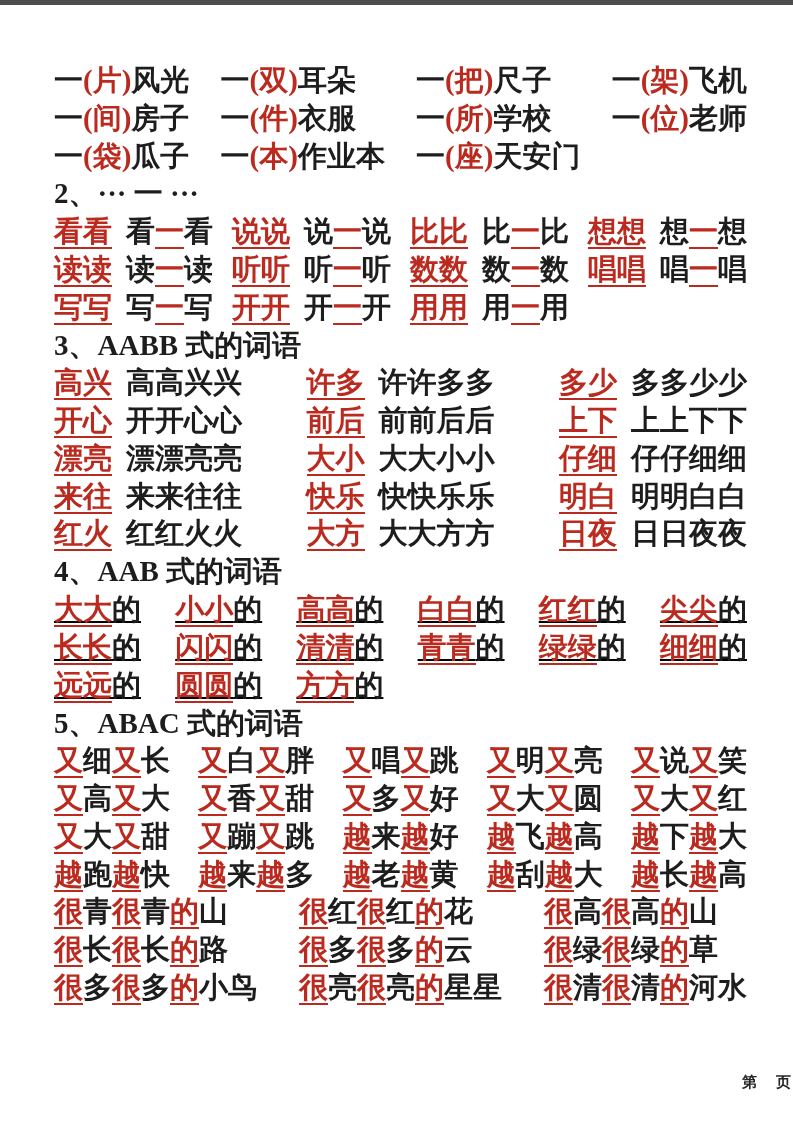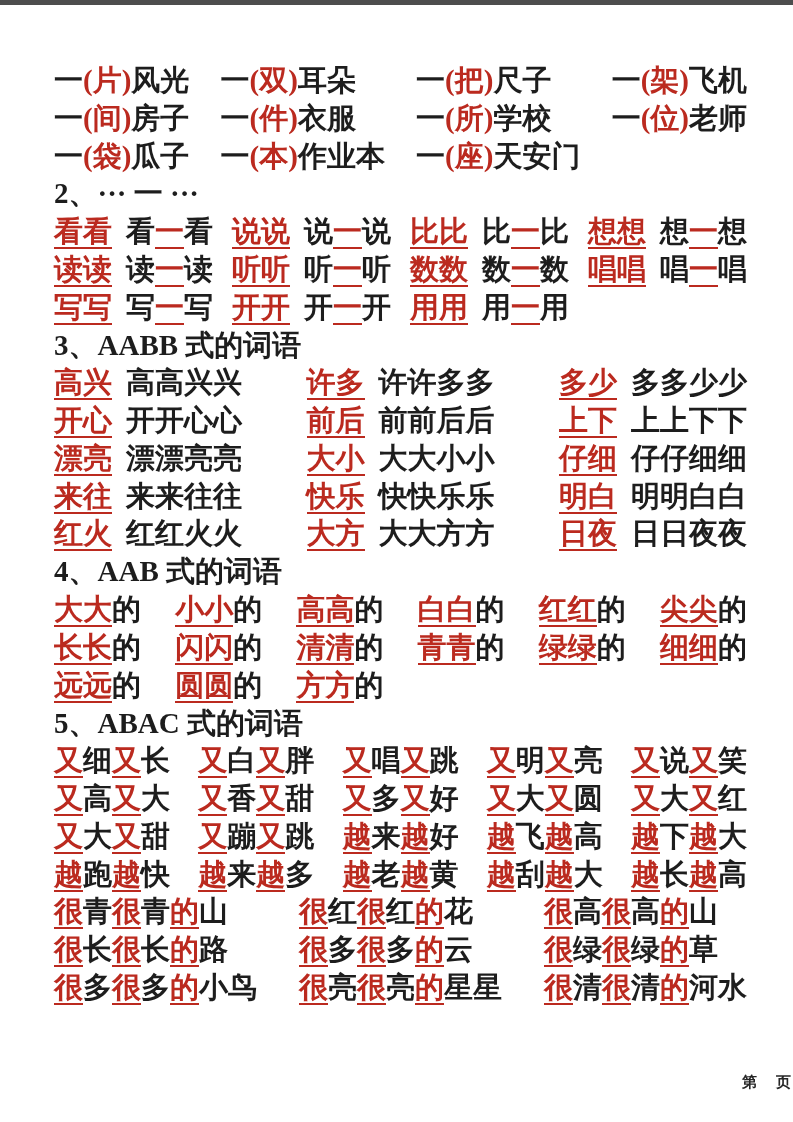--- a/index.html
+++ b/index.html
@@ -172,21 +172,21 @@
         <div class="cell">
           <span class="term"><span class="red ul">大方</span></span>
           <span class="term"><span>大大方方</span></span>
         </div>
         <div class="cell">
           <span class="term"><span class="red ul">日夜</span></span>
           <span class="term"><span>日日夜夜</span></span>
         </div>
       </div>
       <div class="heading">4、AAB 式的词语</div>
-      <div class="sec-grid" style="grid-template-columns: repeat(6, max-content);">
+      <div class="sec-grid" style="grid-template-columns: repeat(6, max-content); text-decoration: underline;">
         <div class="cell">
           <span class="term"><span class="red ul">大大</span><span>的</span></span>
         </div>
         <div class="cell">
           <span class="term"><span class="red ul">小小</span><span>的</span></span>
         </div>
         <div class="cell">
           <span class="term"><span class="red ul">高高</span><span>的</span></span>
         </div>
         <div class="cell">

